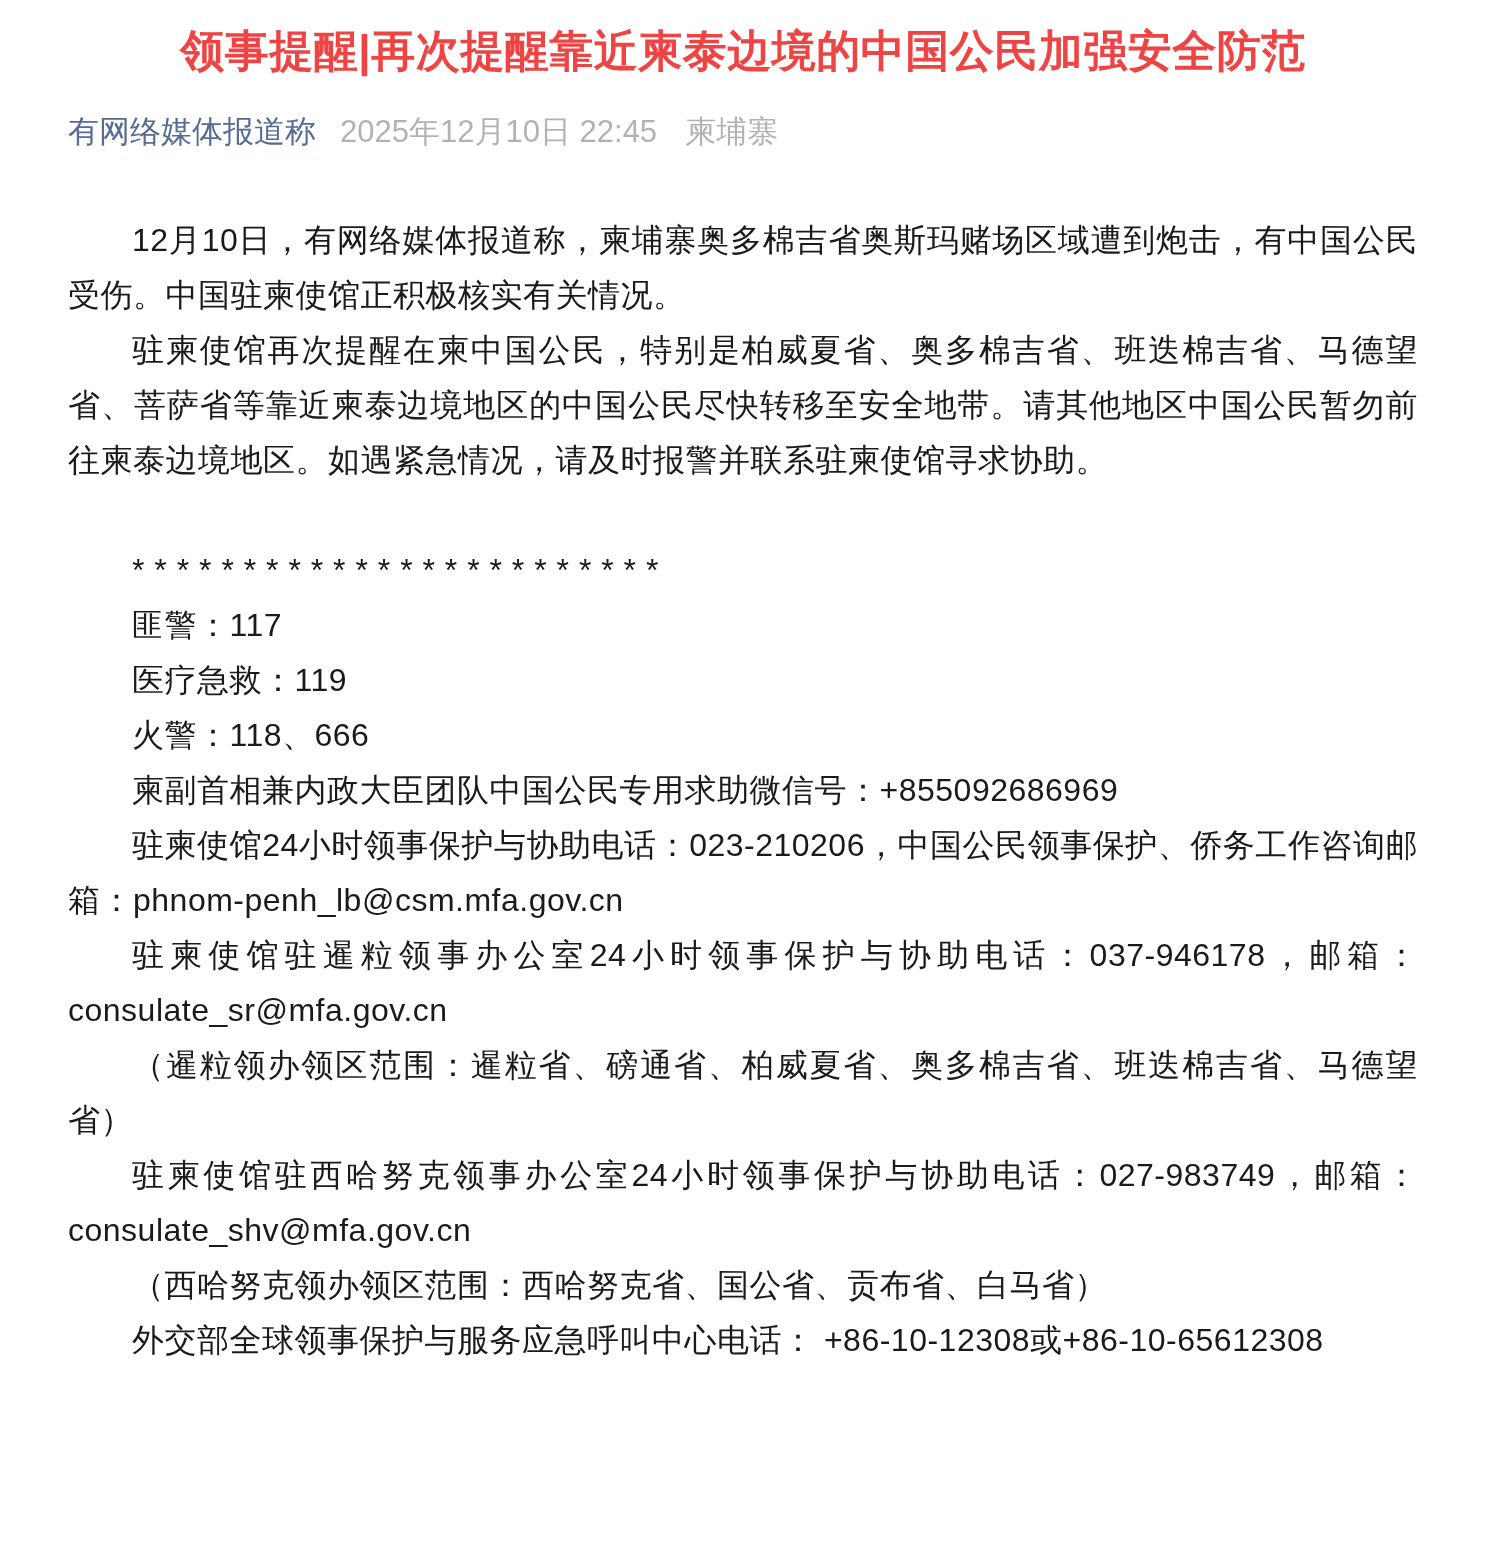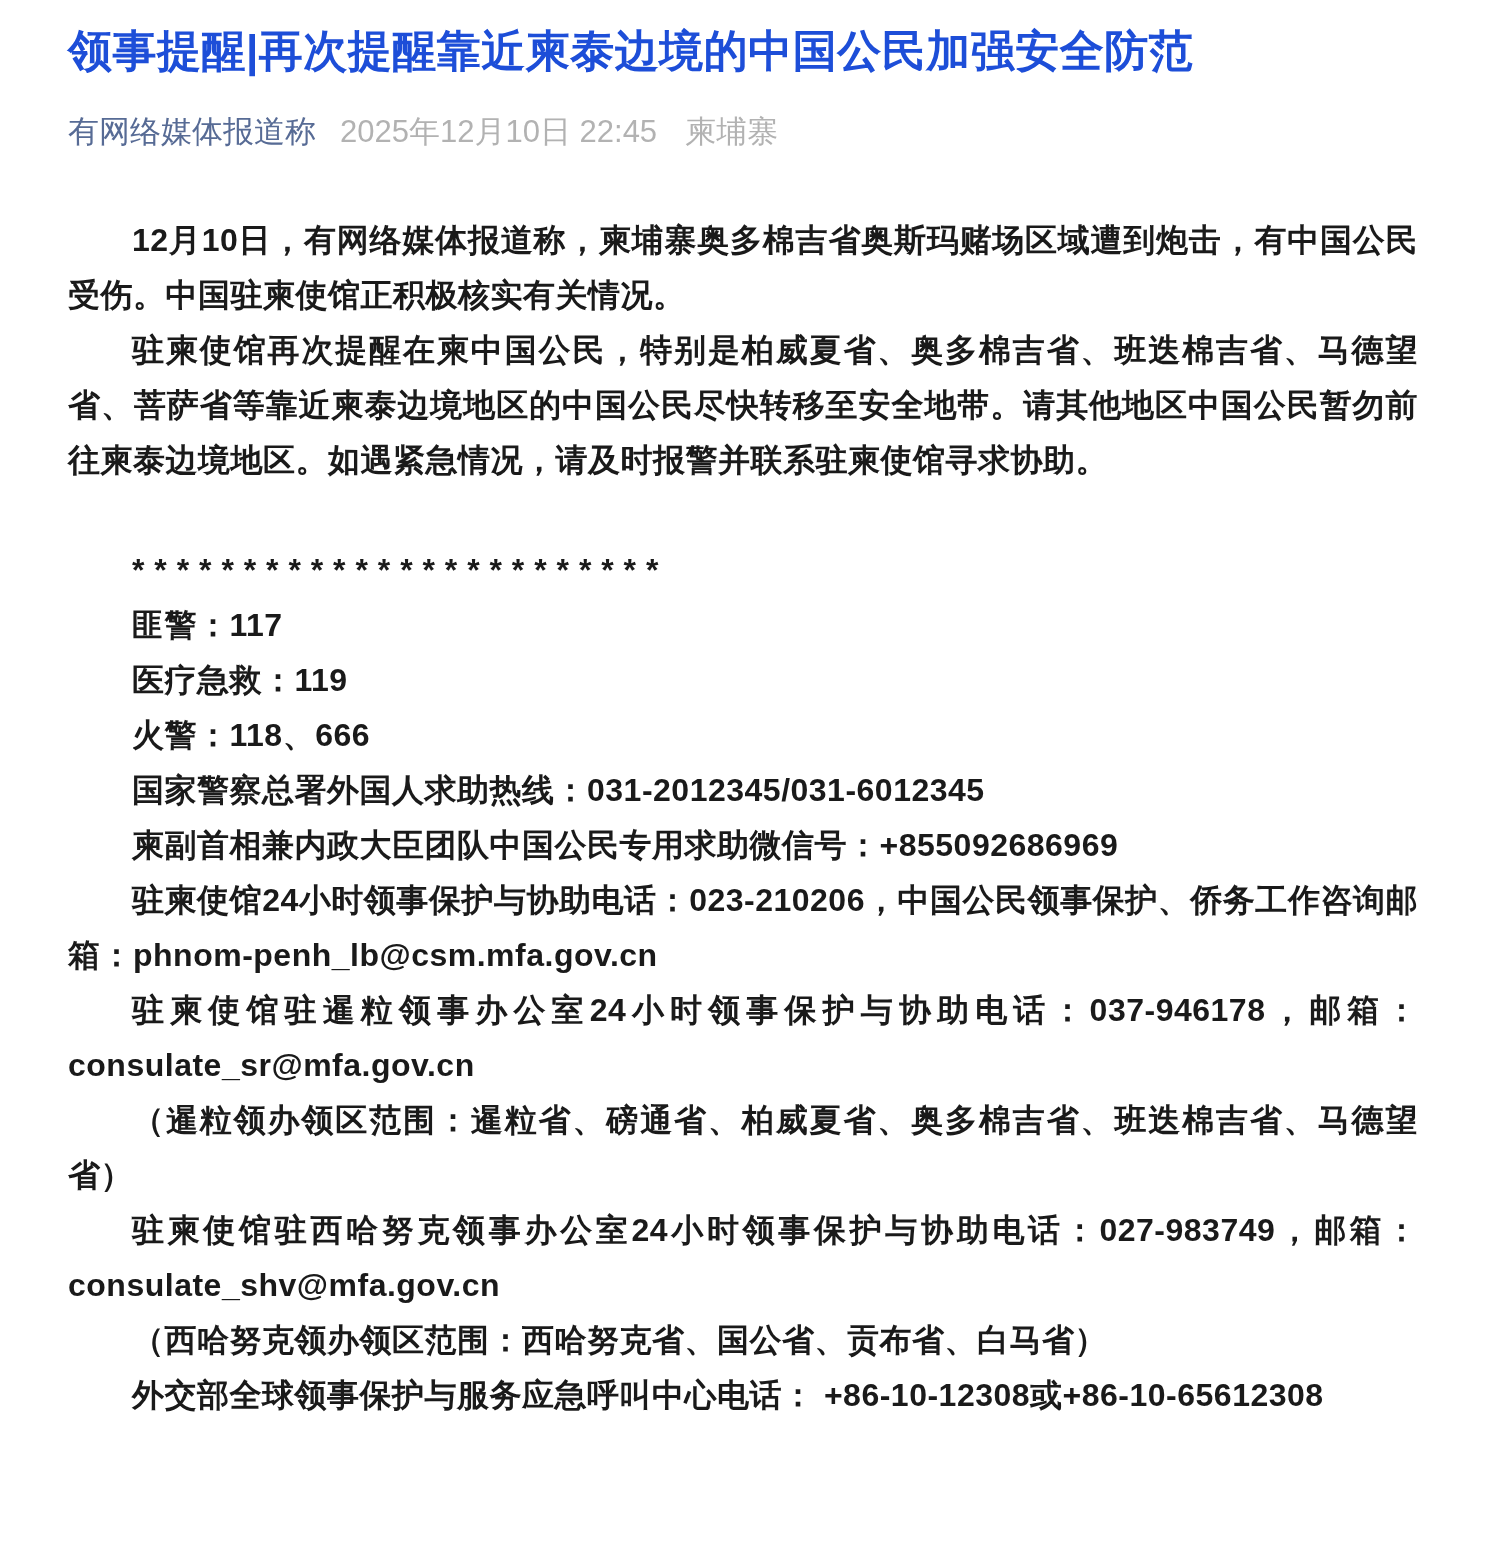--- a/index.html
+++ b/index.html
@@ -12,22 +12,23 @@
     font-family: "Liberation Sans", "DejaVu Sans", sans-serif;
   }
   .article {
     padding: 26px 68px 30px 68px;
   }
   .article-title {
     margin: 0 0 38px 0;
     font-size: 44px;
     line-height: 1.15;
     font-weight: 700;
-    color: #1d4ed8;
+    color: #ef4444;
     letter-spacing: 0.5px;
+    text-align: center;
   }
   .meta {
     margin: 0 0 64px 0;
     font-size: 31px;
     line-height: 1.1;
     color: #b2b2b2;
     white-space: nowrap;
   }
   .meta .account {
     color: #576b95;
@@ -38,21 +39,20 @@
     margin-right: 28px;
   }
   .body p {
     margin: 0;
     font-size: 32px;
     line-height: 55px;
     color: #1a1a1a;
     text-align: justify;
     text-indent: 2em;
     letter-spacing: 0.5px;
-    font-weight: bold;
   }
   .spacer {
     height: 55px;
   }
   .asterisks {
     letter-spacing: 6px;
   }
 </style>
 </head>
 <body>
@@ -68,21 +68,20 @@
   <div class="body">
     <p>12月10日，有网络媒体报道称，柬埔寨奥多棉吉省奥斯玛赌场区域遭到炮击，有中国公民受伤。中国驻柬使馆正积极核实有关情况。</p>
     <p>驻柬使馆再次提醒在柬中国公民，特别是柏威夏省、奥多棉吉省、班迭棉吉省、马德望省、菩萨省等靠近柬泰边境地区的中国公民尽快转移至安全地带。请其他地区中国公民暂勿前往柬泰边境地区。如遇紧急情况，请及时报警并联系驻柬使馆寻求协助。</p>
 
     <div class="spacer"></div>
 
     <p class="asterisks">* * * * * * * * * * * * * * * * * * * * * * * *</p>
     <p>匪警：117</p>
     <p>医疗急救：119</p>
     <p>火警：118、666</p>
-    <p>国家警察总署外国人求助热线：031-2012345/031-6012345</p>
     <p>柬副首相兼内政大臣团队中国公民专用求助微信号：+855092686969</p>
     <p>驻柬使馆24小时领事保护与协助电话：023-210206，中国公民领事保护、侨务工作咨询邮箱：phnom-penh_lb@csm.mfa.gov.cn</p>
     <p>驻柬使馆驻暹粒领事办公室24小时领事保护与协助电话：037-946178，邮箱：consulate_sr@mfa.gov.cn</p>
     <p>（暹粒领办领区范围：暹粒省、磅通省、柏威夏省、奥多棉吉省、班迭棉吉省、马德望省）</p>
     <p>驻柬使馆驻西哈努克领事办公室24小时领事保护与协助电话：027-983749，邮箱：consulate_shv@mfa.gov.cn</p>
     <p>（西哈努克领办领区范围：西哈努克省、国公省、贡布省、白马省）</p>
     <p>外交部全球领事保护与服务应急呼叫中心电话： +86-10-12308或+86-10-65612308</p>
   </div>
 
 </div>

